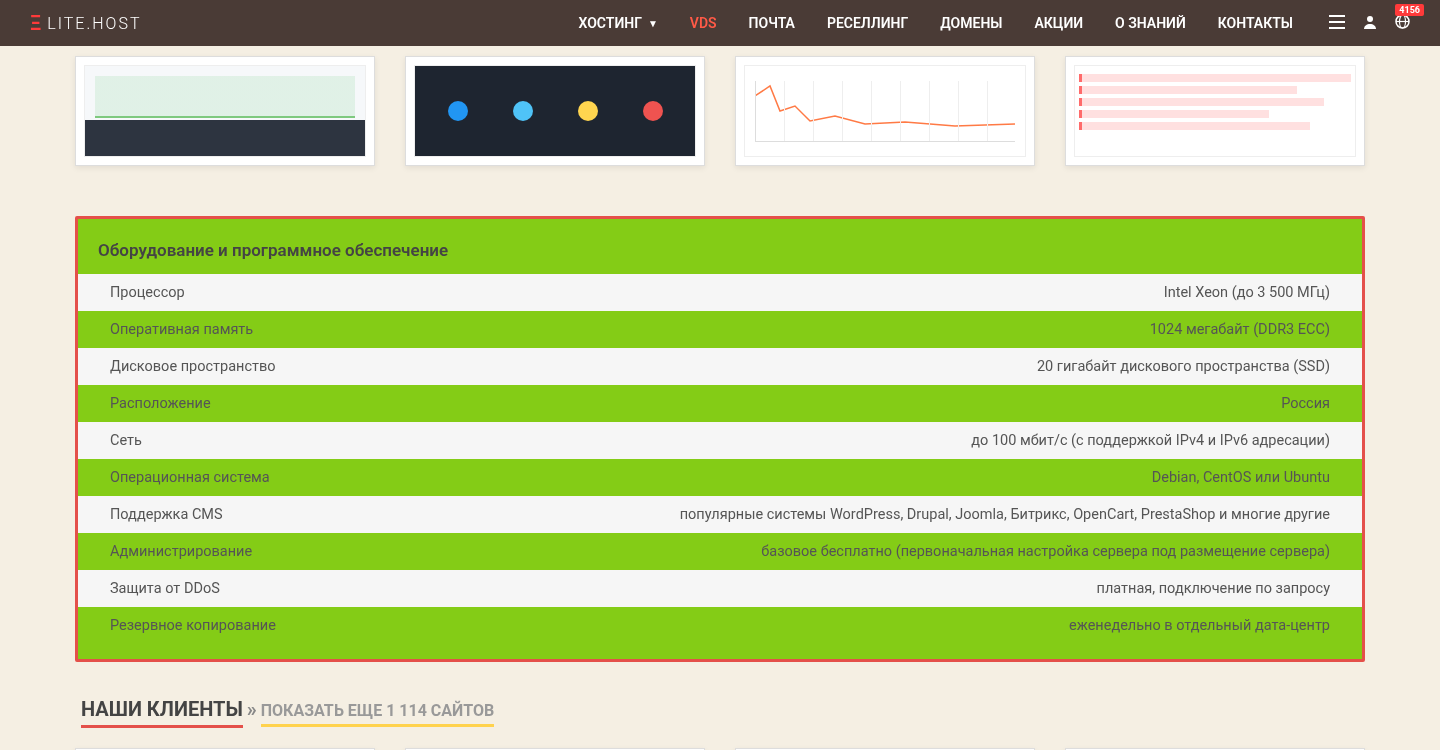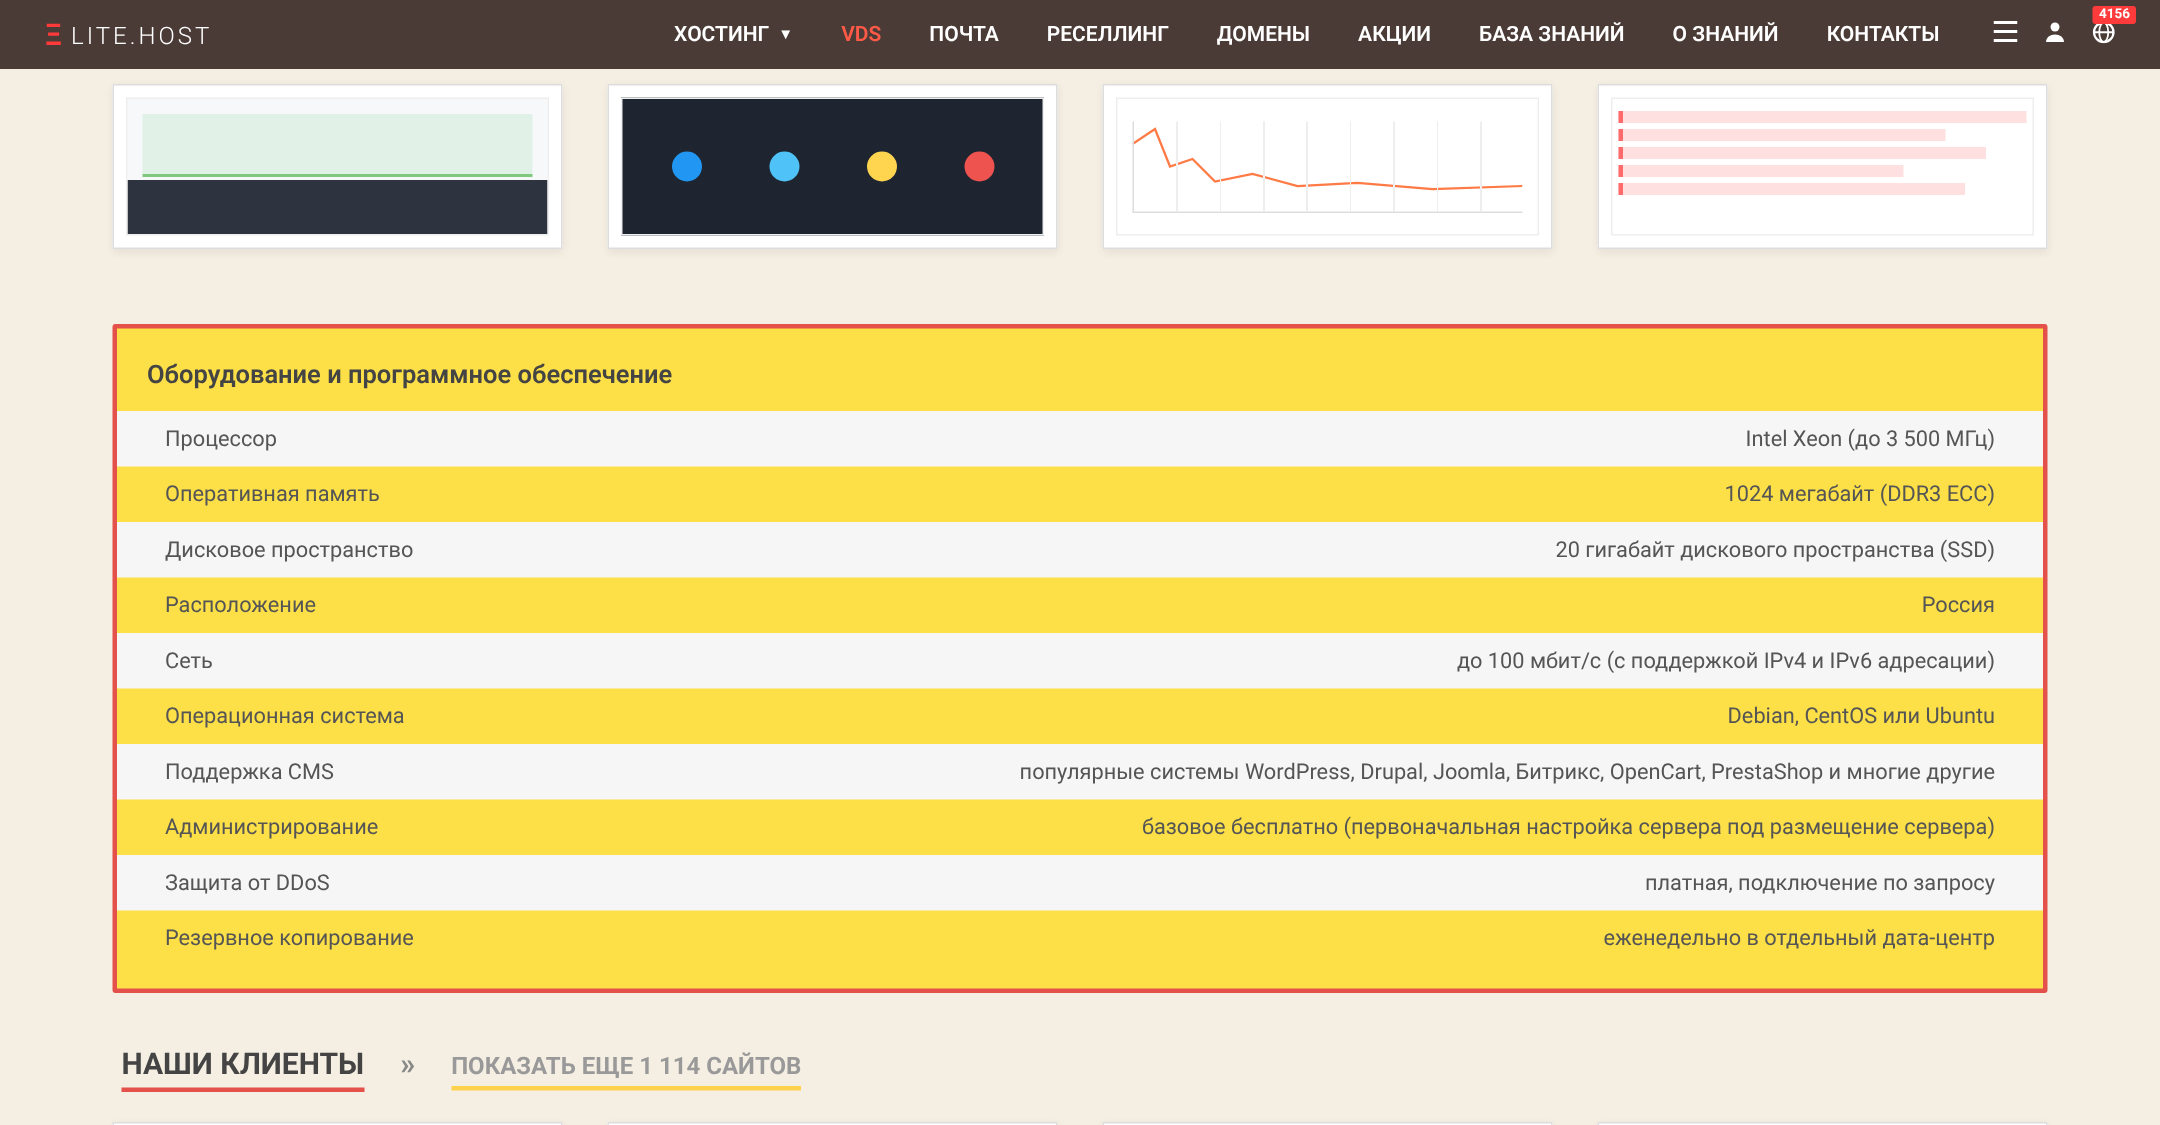--- a/index.html
+++ b/index.html
@@ -20,27 +20,27 @@
 .shot-inner{width:100%;height:100%;border:1px solid #eee}
 .shot1 .shot-inner{background:linear-gradient(180deg,#f6f8fa 0%,#f6f8fa 60%,#2d3440 60%,#2d3440 100%);position:relative}
 .shot1 .shot-inner::before{content:"";position:absolute;top:10px;left:10px;right:10px;height:40px;background:linear-gradient(90deg,rgba(100,200,120,.15),rgba(100,200,120,.15));border-bottom:2px solid #7ec97e}
 .shot2 .shot-inner{background:#1e2530;position:relative;display:flex;align-items:center;justify-content:space-around;padding:10px}
 .shot2 .dot{width:20px;height:20px;border-radius:50%}
 .shot2 .d1{background:#2196f3}.shot2 .d2{background:#4fc3f7}.shot2 .d3{background:#ffd54f}.shot2 .d4{background:#ef5350}
 .shot3 .shot-inner{background:#fff;position:relative}
 .shot3 .shot-inner::after{content:"";position:absolute;top:15px;left:10px;right:10px;height:60px;background:repeating-linear-gradient(90deg,transparent,transparent 28px,#eee 28px,#eee 29px),linear-gradient(180deg,transparent,transparent);border-left:1px solid #ddd;border-bottom:1px solid #ddd}
 .shot4 .shot-inner{background:#fff;padding:4px}
 .shot4 .bar{height:8px;background:#ffe0e0;margin:4px 0;border-left:3px solid #ff6b6b}
-.section-card{background:#fde047;border:3px solid #e4504a;border-radius:2px;padding:15px 0 15px 0;margin-bottom:35px}
+.section-card{background:#84cc16;border:3px solid #e4504a;border-radius:2px;padding:15px 0 15px 0;margin-bottom:35px}
 .section-title{font-size:17px;font-weight:600;color:#444;padding:6px 20px 14px}
 .spec-row{display:flex;padding:10px 32px;font-size:14.5px}
 .spec-row:nth-child(odd){background:#f6f6f6}
 .spec-label{width:400px;color:#555}
 .spec-value{flex:1;text-align:right;color:#555}
-.clients-head{display:flex;align-items:baseline;gap:24px;margin-bottom:20px;padding-left:6px}
+.clients-head{display:flex;align-items:baseline;gap:4px;margin-bottom:20px;padding-left:6px}
 .clients-title{font-size:20px;font-weight:700;color:#444;border-bottom:3px solid #e4504a;padding-bottom:4px}
 .clients-arrow{font-size:20px;color:#888;font-weight:700}
 .clients-more{font-size:16px;font-weight:700;color:#999;border-bottom:3px solid #ffd24d;padding-bottom:4px;cursor:pointer}
 .client-grid{display:flex;gap:30px;justify-content:space-between}
 .client{width:300px;height:120px;background:#fff;border:1px solid #ddd;box-shadow:0 2px 6px rgba(0,0,0,.08);padding:8px;cursor:pointer;overflow:hidden}
 svg.chart-line{position:absolute;top:10px;left:10px;right:10px;width:calc(100% - 20px);height:60px}
 </style>
 </head>
 <body>
 
@@ -63,23 +63,20 @@
     <div class="nav-item">
         <span>РЕСЕЛЛИНГ</span>
       </div>
     <div class="nav-item">
         <span>ДОМЕНЫ</span>
       </div>
     <div class="nav-item">
         <span>АКЦИИ</span>
       </div>
     <div class="nav-item">
-        <span>БАЗА ЗНАНИЙ</span>
-      </div>
-    <div class="nav-item">
         <span>О ЗНАНИЙ</span>
       </div>
     <div class="nav-item">
         <span>КОНТАКТЫ</span>
       </div>
   </div>
   <div class="nav-icons">
     <div class="nav-icon">
       <svg width="16" height="14" viewBox="0 0 16 14">
           <rect y="0" width="16" height="2" fill="#fff"></rect>

